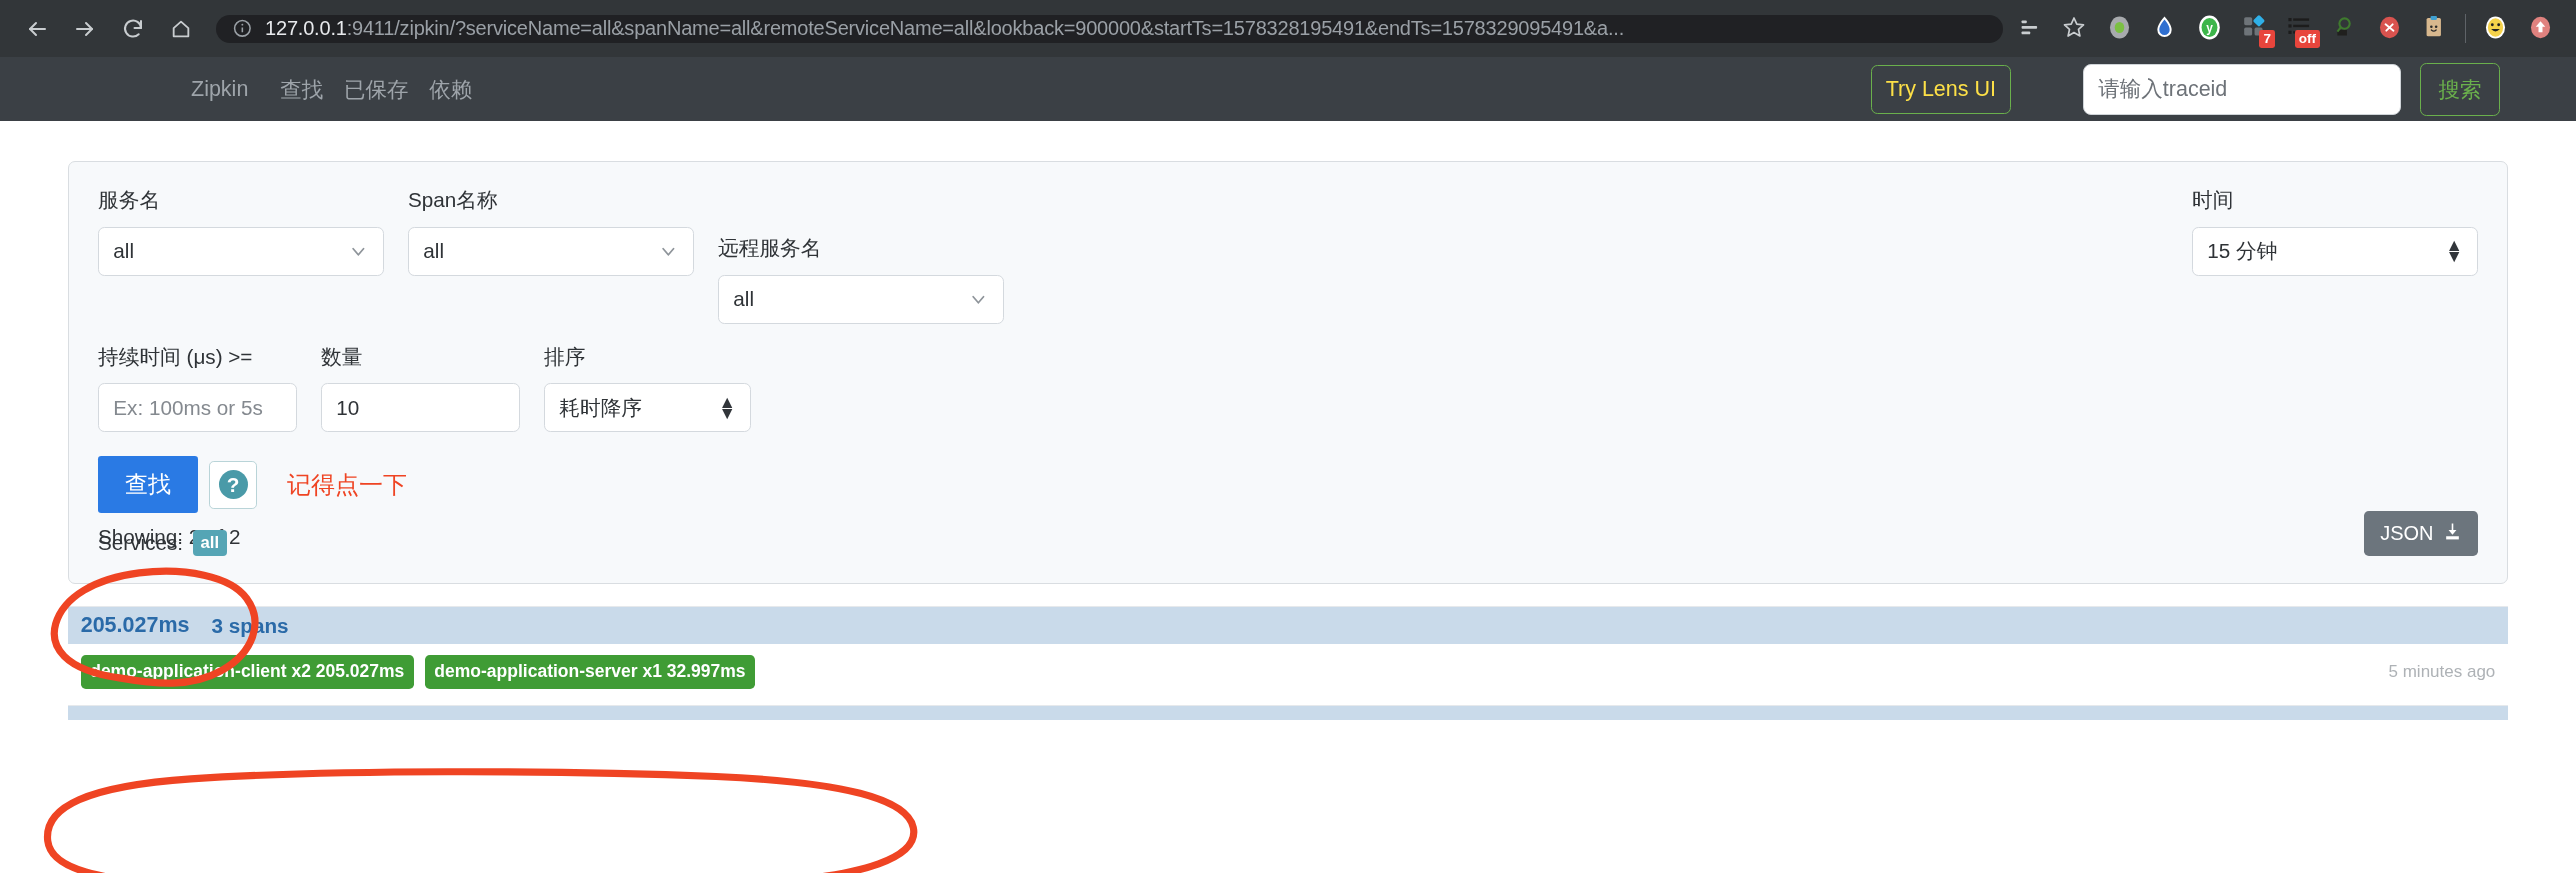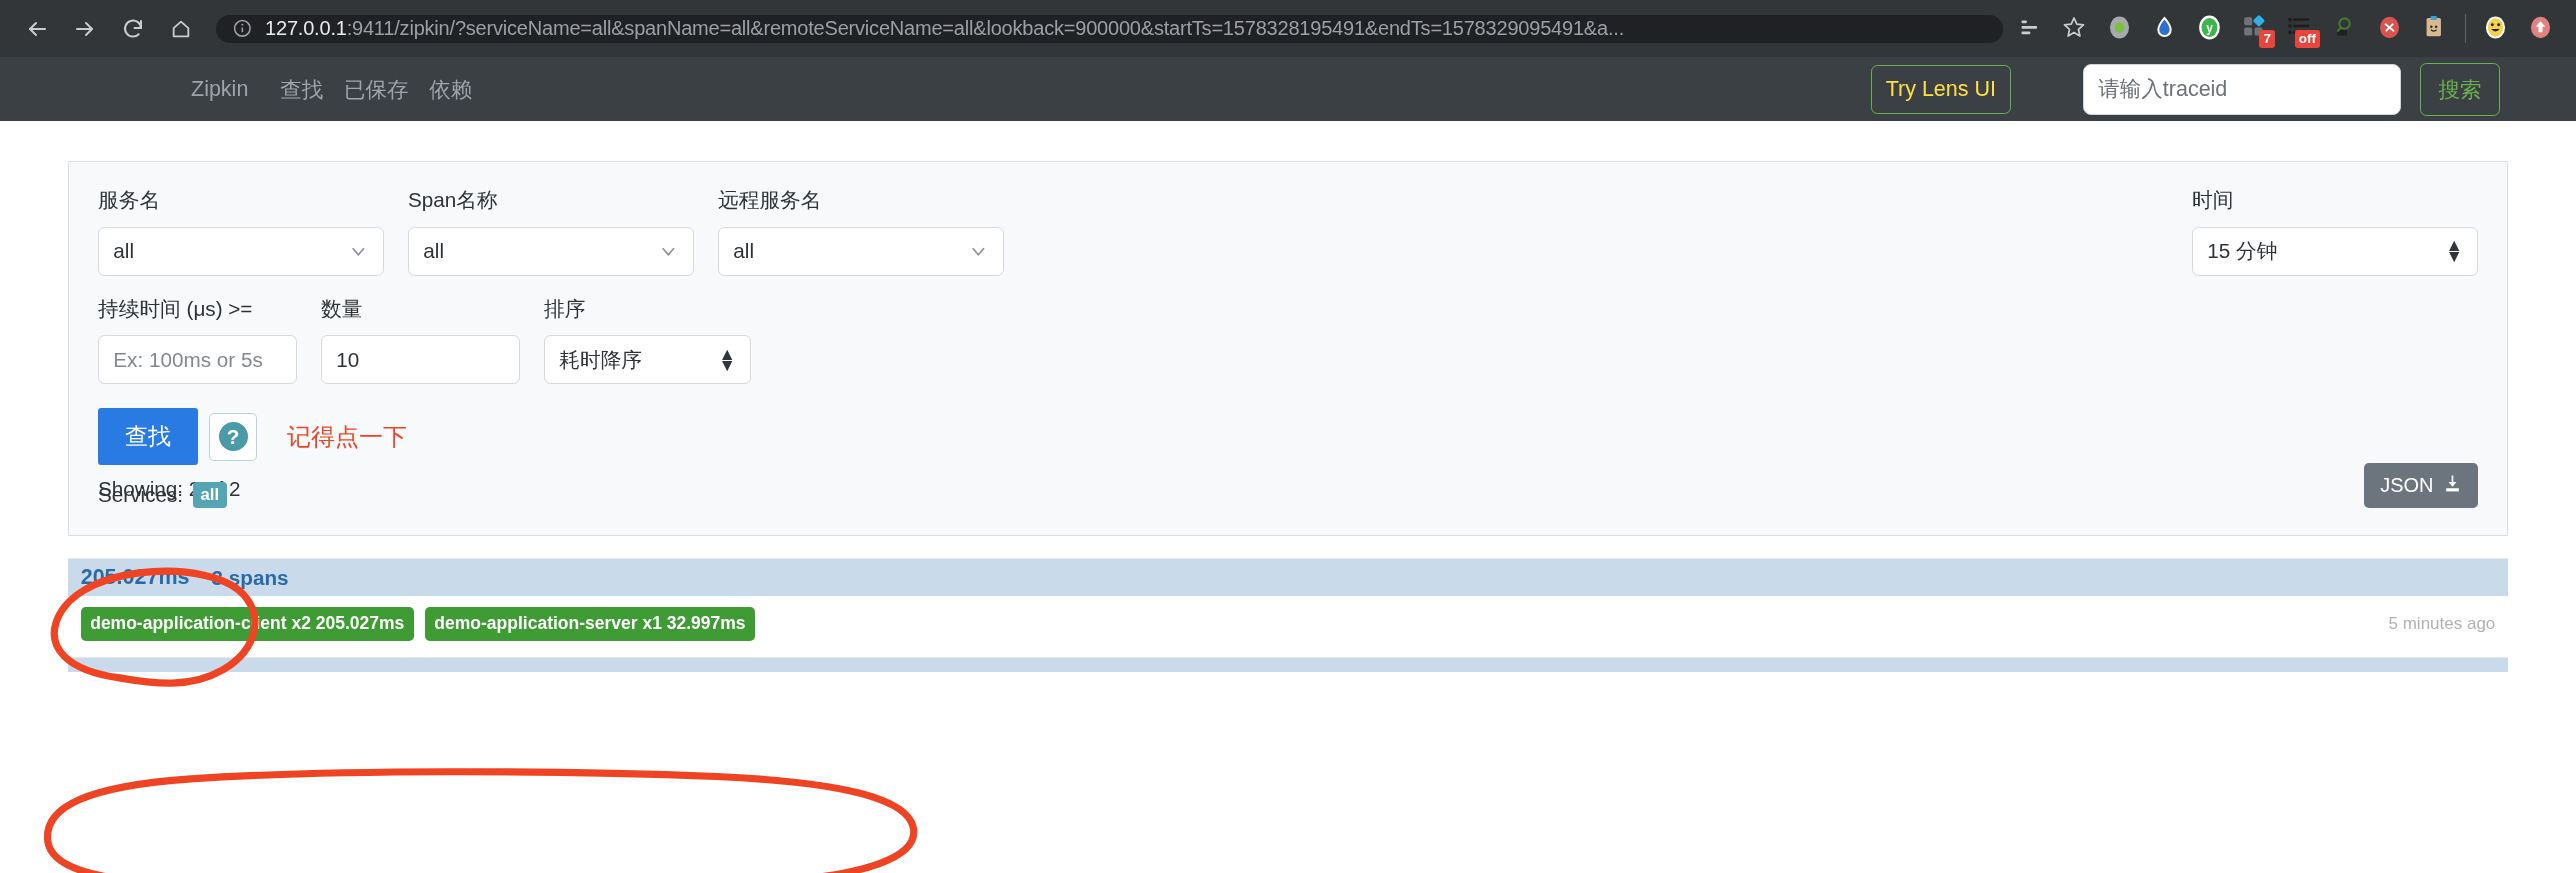--- a/index.html
+++ b/index.html
@@ -134,21 +134,21 @@
   #page {
     background: #ffffff;
     height: calc(874px - 57px - 64px);
     position: relative;
     overflow: hidden;
   }
 
   #search-panel {
     margin: 40px 68px 0 68px;
     border: 0.8px solid #d9dde1;
-    border-radius: 1px;
+    border-radius: 7px;
     background: #f7f9fb;
     padding: 24px 29px 27px 29px;
   }
 
   .field-row {
     display: flex;
     gap: 24px;
   }
   .field-row + .field-row { margin-top: 19px; }
   .field { display: flex; flex-direction: column; min-width: 0; }
@@ -182,21 +182,21 @@
     flex: 0 0 auto;
     display: flex; flex-direction: column; align-items: center;
     color: #31353a;
     line-height: 0.62;
     font-size: 17.5px;
   }
 
   
   .w-svc { width: 286px; }
   .w-span { width: 286px; }
-  .w-remote { width: 286px; }
+  .w-remote { width: 286px; margin-top: 48px; }
   .w-time { width: 286px; }
   .w-ann { flex: 1 1 auto; }
   .w-dur { width: 199px; }
   .w-limit { width: 199px; }
   .w-sort { width: 207px; }
 
   #action-row {
     display: flex;
     align-items: center;
     margin-top: 24px;

